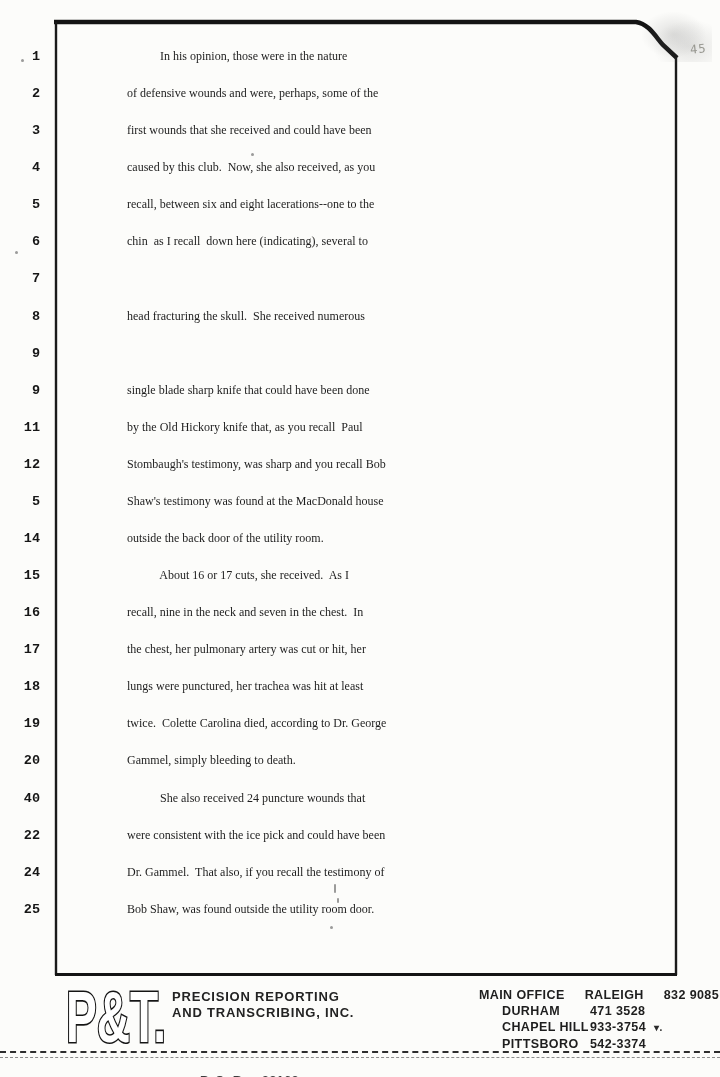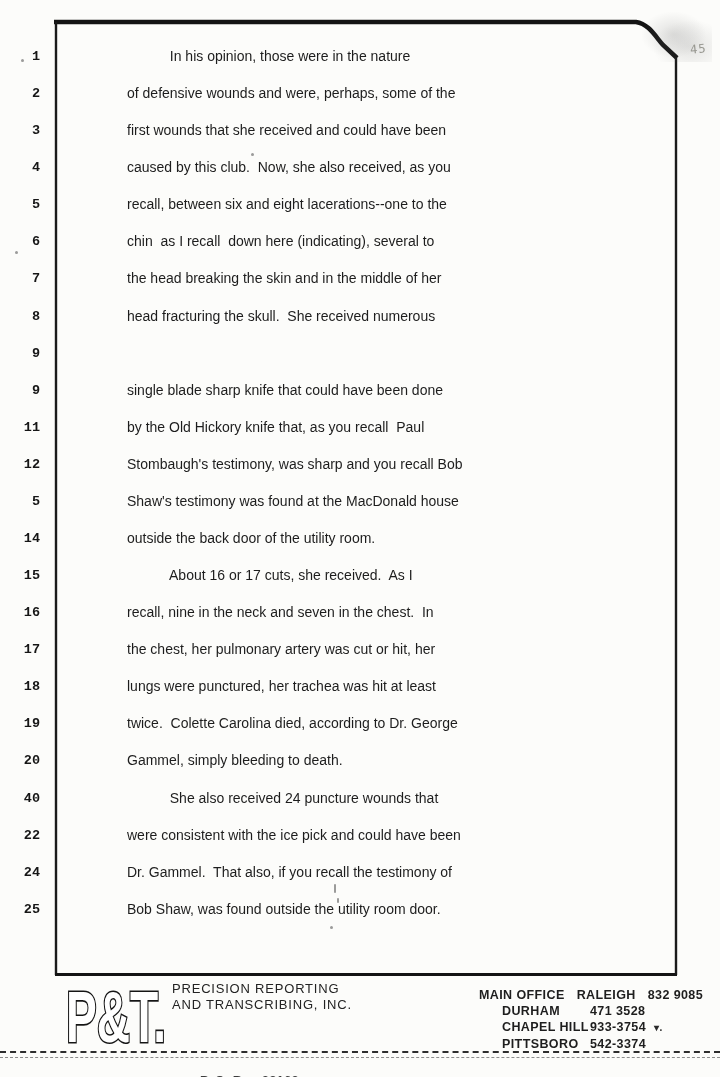--- a/index.html
+++ b/index.html
@@ -32,40 +32,40 @@
   
   .lines{position:absolute;left:0;top:38px;width:720px;}
   .tline{position:relative;height:37.08px;line-height:37.08px;white-space:pre;}
   .lnum{
     position:absolute;left:0;top:0;width:40px;text-align:right;
     font-family:"Liberation Mono","DejaVu Sans Mono",monospace;
     font-size:13.5px;font-weight:bold;color:#161616;
   }
   .ltext{
     position:absolute;left:127px;top:0;
-    font-family:Liberation Sans, sans-serif;
-    font-size:14px;color:#1d1d1d;letter-spacing:0;
+    font-family:Liberation Serif, serif;
+    font-size:12px;color:#1d1d1d;letter-spacing:0;
   }
 
   
   .footer{position:absolute;left:0;top:980px;width:668px;height:80px;}
   svg.logo{position:absolute;left:64px;top:0;width:106px;height:80px;}
   .company{
-    position:absolute;left:172px;top:1px;
-    font-size:13px;font-weight:normal;color:#232323;letter-spacing:.8px;line-height:16px;
+    position:absolute;left:172px;top:9px;
+    font-size:13px;font-weight:bold;color:#232323;letter-spacing:.8px;line-height:16px;
   }
   .addr{
     position:absolute;left:200px;top:52px;
     font-size:13px;font-weight:bold;color:#3c3c3c;line-height:9px;letter-spacing:.2px;margin-top:44px;
   }
   .contacts{
     position:absolute;left:479px;top:7px;width:240px;
     font-size:12.5px;font-weight:bold;color:#1e1e1e;letter-spacing:.4px;line-height:16px;
   }
-  .c-head{display:flex;gap:12px;white-space:nowrap;}
+  .c-head{display:flex;gap:20px;white-space:nowrap;}
   .c-row{margin-left:23px;display:grid;grid-template-columns:88px auto;white-space:nowrap;}
   .c-ann{margin-left:8px;font-size:10px;color:#2a2a2a;}
 
   
   .stitch1{position:absolute;left:0;top:1051px;width:720px;border-top:2px dashed #2d2d2d;}
   .stitch2{position:absolute;left:0;top:1057px;width:720px;border-top:1px dashed #8d8d8d;}
 
   
   .speck{position:absolute;background:#4a4a4a;border-radius:50%;opacity:.55;}
 </style>
@@ -85,21 +85,21 @@
     <span>45</span>
   </div>
 
   <div class="lines">
       <div class="tline"><span class="lnum">1</span><span class="ltext">           In his opinion, those were in the nature</span></div>
       <div class="tline"><span class="lnum">2</span><span class="ltext">of defensive wounds and were, perhaps, some of the</span></div>
       <div class="tline"><span class="lnum">3</span><span class="ltext">first wounds that she received and could have been</span></div>
       <div class="tline"><span class="lnum">4</span><span class="ltext">caused by this club.  Now, she also received, as you</span></div>
       <div class="tline"><span class="lnum">5</span><span class="ltext">recall, between six and eight lacerations--one to the</span></div>
       <div class="tline"><span class="lnum">6</span><span class="ltext">chin  as I recall  down here (indicating), several to</span></div>
-      <div class="tline"><span class="lnum">7</span><span class="ltext">the head breaking the skin and in the middle of her</span></div>
+      <div class="tline"><span class="lnum">7</span></div>
       <div class="tline"><span class="lnum">8</span><span class="ltext">head fracturing the skull.  She received numerous</span></div>
       <div class="tline"><span class="lnum">9</span></div>
       <div class="tline"><span class="lnum">9</span><span class="ltext">single blade sharp knife that could have been done</span></div>
       <div class="tline"><span class="lnum">11</span><span class="ltext">by the Old Hickory knife that, as you recall  Paul</span></div>
       <div class="tline"><span class="lnum">12</span><span class="ltext">Stombaugh's testimony, was sharp and you recall Bob</span></div>
       <div class="tline"><span class="lnum">5</span><span class="ltext">Shaw's testimony was found at the MacDonald house</span></div>
       <div class="tline"><span class="lnum">14</span><span class="ltext">outside the back door of the utility room.</span></div>
       <div class="tline"><span class="lnum">15</span><span class="ltext">           About 16 or 17 cuts, she received.  As I</span></div>
       <div class="tline"><span class="lnum">16</span><span class="ltext">recall, nine in the neck and seven in the chest.  In</span></div>
       <div class="tline"><span class="lnum">17</span><span class="ltext">the chest, her pulmonary artery was cut or hit, her</span></div>

